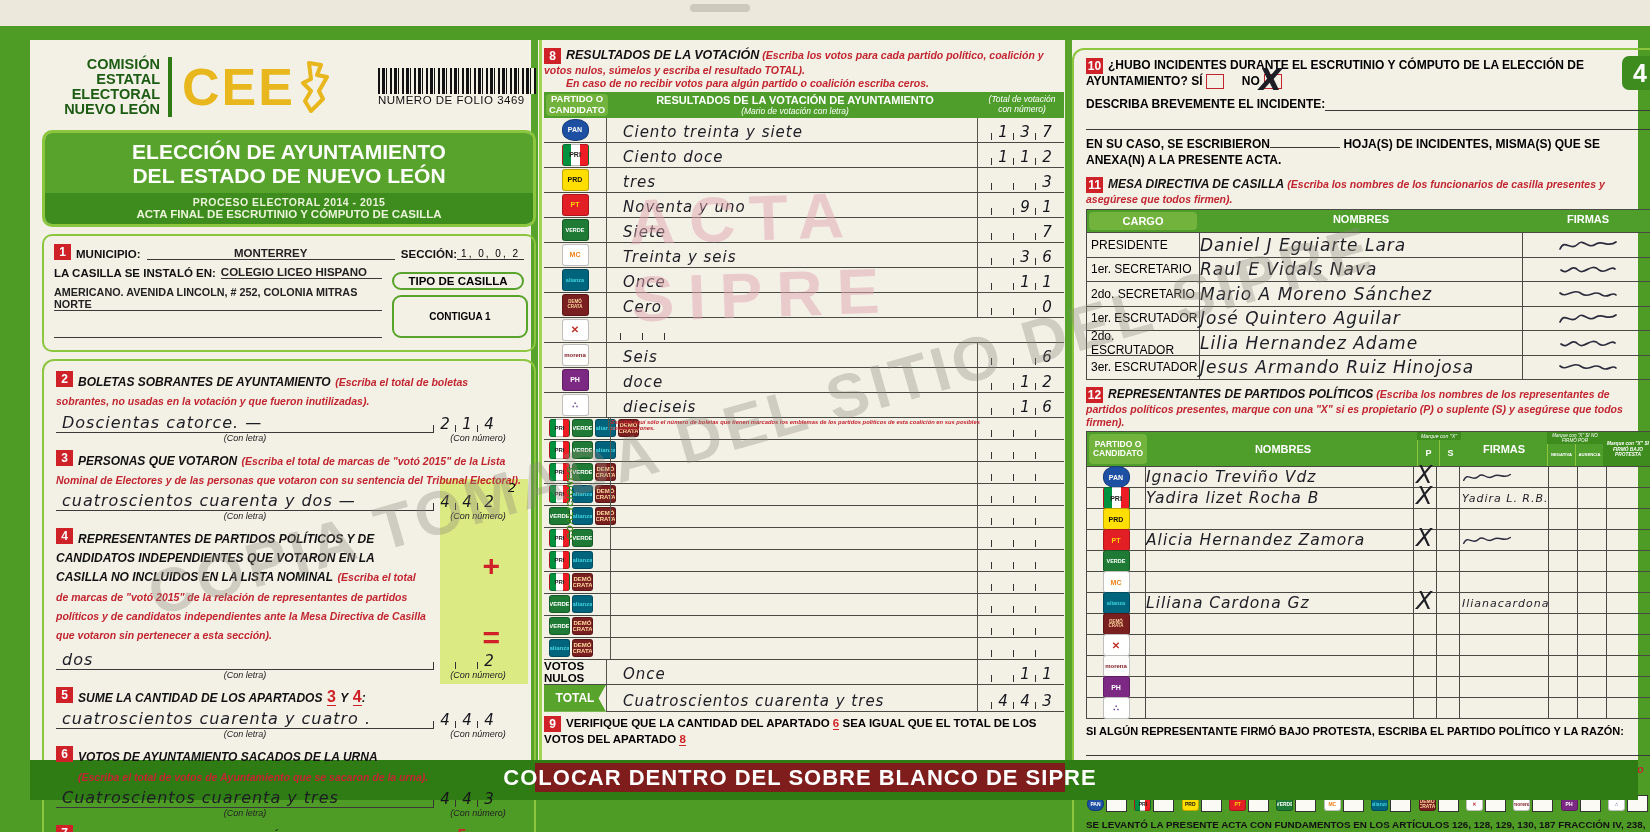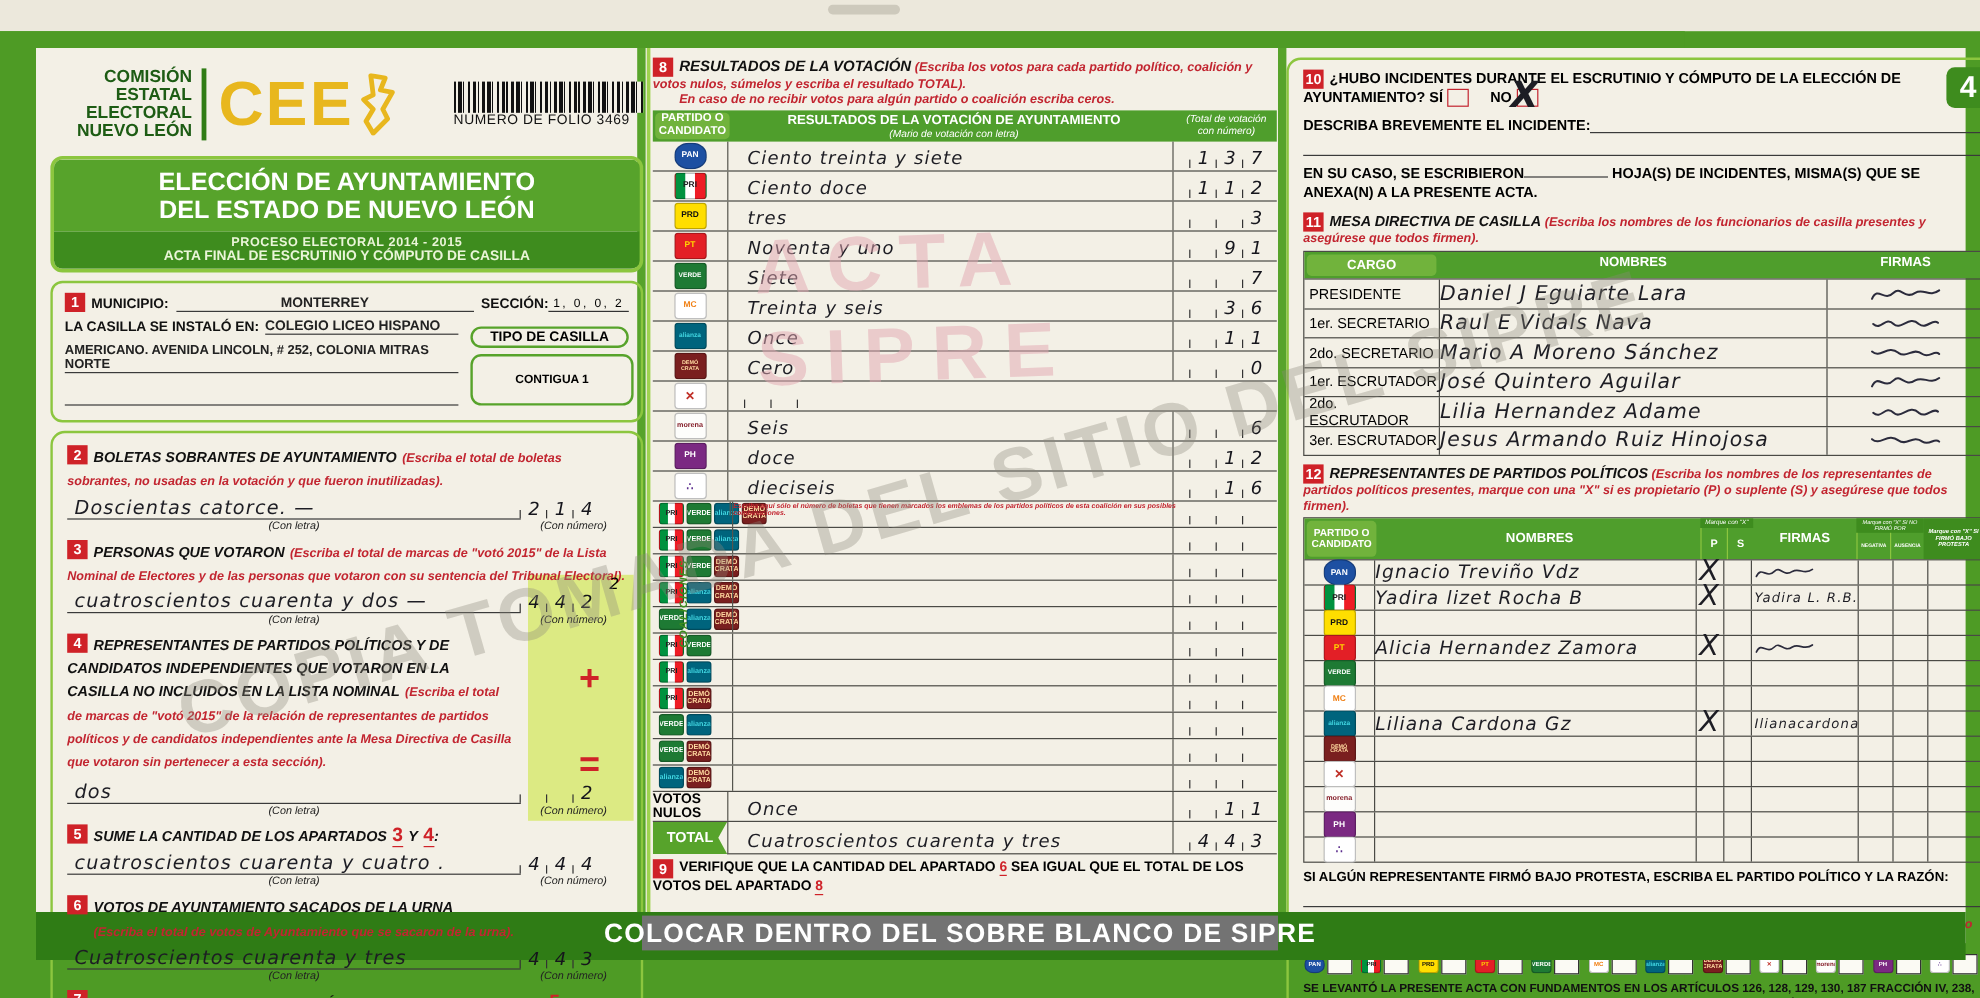--- a/index.html
+++ b/index.html
@@ -158,21 +158,21 @@
   .pr-bp{width:46px;border-left:1.1px solid #4a4a45;}
   .protest-note{margin-top:6px;font-weight:bold;font-size:11px;}
   .s13head{margin-top:6px;font-size:10.5px;}
   .s13row{display:flex;align-items:center;margin-top:5px;justify-content:space-between;padding-right:6px;}
   .pbox{display:inline-block;width:19px;height:15px;border:1.3px solid #333;background:#fbfaf4;margin-left:1px;vertical-align:middle;}
   .s13item{display:flex;align-items:center;}
   .legal{margin-top:7px;font-size:9.8px;font-weight:bold;line-height:1.3;color:#111;}
 
   
   .bottom-band{position:absolute;left:0;right:0;bottom:-14px;height:40px;background:#2f7c15;}
-  .bottom-inner{position:absolute;left:505px;width:530px;top:3px;bottom:8px;background:#737373;display:flex;align-items:center;justify-content:center;}
+  .bottom-inner{position:absolute;left:505px;width:530px;top:3px;bottom:8px;background:#7f1d1d;display:flex;align-items:center;justify-content:center;}
   .bottom-inner span{color:#fff;font-weight:bold;font-size:22px;letter-spacing:1px;white-space:nowrap;}
 
   
   .wm-acta{position:absolute;left:600px;top:140px;z-index:4;pointer-events:none;color:#e3a7b2;opacity:.5;
            font-weight:bold;font-size:64px;letter-spacing:14px;line-height:1.2;transform:rotate(-2deg);}
   .wm-diag{position:absolute;left:120px;top:520px;z-index:4;pointer-events:none;color:#8d897c;opacity:.34;
            font-size:62px;font-weight:bold;letter-spacing:4px;transform:rotate(-16deg);transform-origin:left center;white-space:nowrap;}
 </style>
 </head>
 <body>

